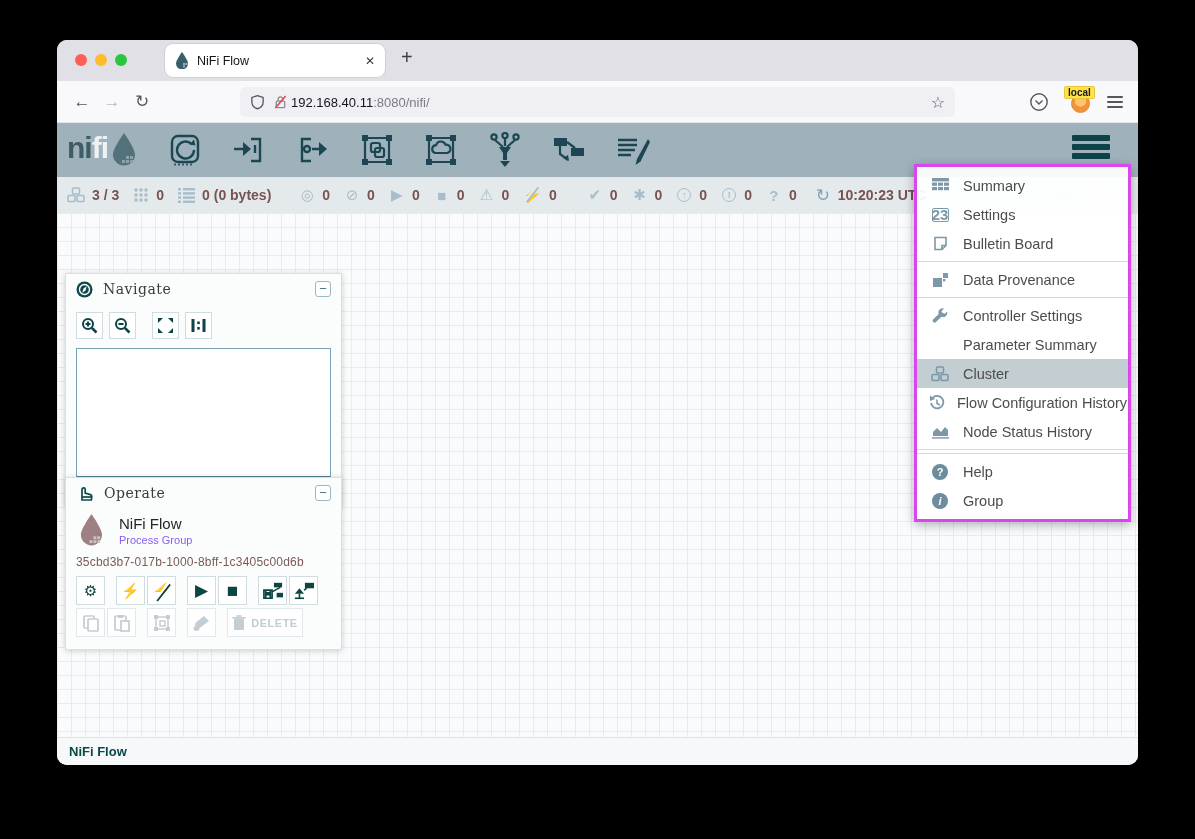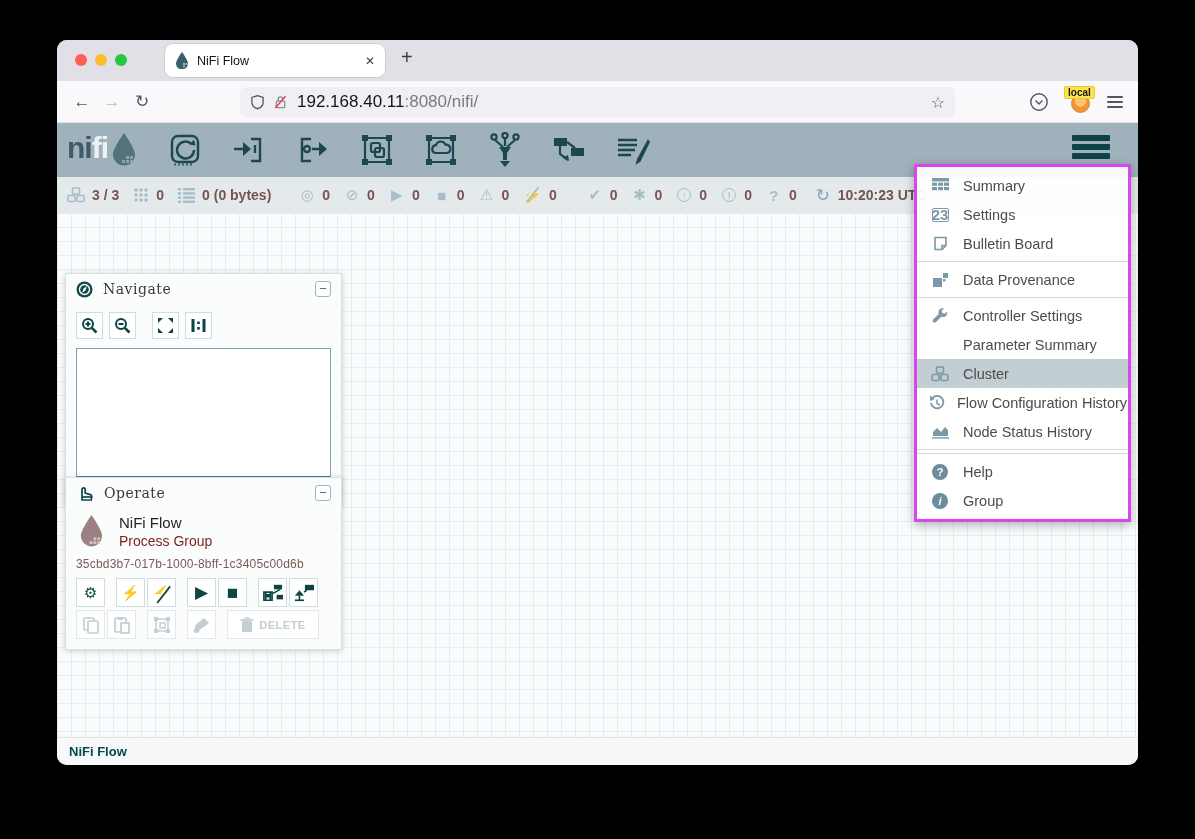--- a/index.html
+++ b/index.html
@@ -12,21 +12,21 @@
   .light { width:12px; height:12px; border-radius:50%; }
   .tab { position:absolute; left:108px; top:4px; width:220px; height:33px; background:#fff; border-radius:8px; box-shadow:0 0 0 1px rgba(0,0,0,.08); display:flex; align-items:center; padding:0 10px; }
   .tab .title { font-size:12.5px; color:#15141a; margin-left:8px; flex:1; }
   .tab .close { font-size:12px; color:#3c3c43; cursor:default; }
   .newtab { position:absolute; left:344px; top:6px; font-size:20px; color:#3c3c43; font-weight:300; }
   .navbar { position:relative; height:42px; background:#f9f9fb; border-bottom:1px solid #e2e2e8; display:flex; align-items:center; }
   .navbtn { font-size:17px; color:#55555e; width:30px; text-align:center; }
   .navbtn.disabled { color:#b9b9c2; }
   .urlbar { position:absolute; left:183px; top:6px; width:715px; height:30px; background:#f0f0f4; border-radius:6px; display:flex; align-items:center; padding:0 10px; }
   .urlbar svg { flex:none; }
-  .urltext { font-size:17px; margin-left:9px; flex:1; white-space:nowrap; }
+  .urltext { font-size:13px; margin-left:3px; flex:1; white-space:nowrap; }
   .urltext .host { color:#15141a; }
   .urltext .path { color:#7a7a82; }
   .star { font-size:16px; color:#55555e; }
   .pocket { position:absolute; left:972px; top:11px; }
   .avatar-wrap { position:absolute; left:1011px; top:8px; width:26px; }
   .avatar { width:19px; height:19px; border-radius:50%; background:radial-gradient(circle at 50% 35%, #ffc56e 0 40%, #f29338 41% 100%); border:1px solid #d88a2f; margin-left:3px; margin-top:5px; }
   .avatar-label { position:absolute; left:-4px; top:-3px; background:#ffe24a; color:#1a1a1a; font-size:10px; font-weight:bold; padding:0 3px; border-radius:2px; border:1px solid #e8c83a; }
   .ff-menu { position:absolute; left:1050px; top:15px; width:16px; }
   .ff-menu i { display:block; height:1.8px; background:#55555e; margin-bottom:3.4px; border-radius:1px; }
 
@@ -65,29 +65,29 @@
   .nav-btns { display:flex; gap:6px; padding:8px 10px 6px; }
   .sq-btn { width:27px; height:27px; background:#fff; border:1px solid #cfdde2; display:flex; align-items:center; justify-content:center; color:#0c4346; }
   .sq-btn.gap { margin-left:10px; }
   .birdseye { margin:3px 10px 0; height:130px; background:#fff; border:1px solid #79a2b5; border-bottom:2px solid #4d7f97; }
   .bird-strip { margin:2px 10px 0; height:13px; background:#fff; }
 
   .op-panel { left:8px; top:437px; height:173px; }
   .op-flow { display:flex; align-items:center; padding:6px 12px 2px; }
   .op-flowname { margin-left:14px; }
   .op-flowname .nm { font-size:15px; color:#262626; }
-  .op-flowname .tp { font-size:14px; color:#7f1d1d; margin-top:2px; }
+  .op-flowname .tp { font-size:11px; color:#8b5cf6; margin-top:2px; }
   .op-id { font-size:12px; color:#7a5a57; padding:6px 10px 4px; letter-spacing:.2px; }
   .op-row { display:flex; align-items:center; padding:3px 10px 0; }
   .op-btn { width:29px; height:29px; background:#fff; border:1px solid #cfdde2; display:flex; align-items:center; justify-content:center; color:#0c4642; font-size:15px; position:relative; margin-right:2px; }
   .op-btn.gap { margin-left:9px; }
   .op-btn.dis { color:#c2ced3; border-color:#e1e9ec; }
   .op-btn .sym-play { font-size:17px; }
   .op-btn .sym-stop { font-size:19px; line-height:1; }
-  .del-btn { width:92px; height:29px; background:#fff; border:1px solid #e1e9ec; color:#c2ced3; display:flex; align-items:center; justify-content:center; gap:5px; margin-left:9px; font-size:11px; font-weight:bold; letter-spacing:.5px; }
+  .del-btn { width:76px; height:29px; background:#fff; border:1px solid #e1e9ec; color:#c2ced3; display:flex; align-items:center; justify-content:center; gap:5px; margin-left:9px; font-size:11px; font-weight:bold; letter-spacing:.5px; }
   .xslash::after { content:""; position:absolute; left:13px; top:4px; width:2px; height:21px; background:#fff; box-shadow:2px 0 0 #0c4642; transform:rotate(38deg); }
 
   
   .menu { position:absolute; left:857px; top:124px; width:217px; background:rgba(255,255,255,.93); border:3px solid #d946ef; box-shadow:0 3px 10px rgba(0,0,0,.3); padding:4px 0; z-index:10; }
   .mi { height:29px; display:flex; align-items:center; padding:0 12px; cursor:pointer; }
   .mi.hl { background:#c3ced3; }
   .mi .mic { width:22px; display:flex; align-items:center; justify-content:center; color:#7d98a6; }
   .mi .mlabel { font-size:14.5px; color:#4c4c4c; margin-left:12px; white-space:nowrap; }
   .msep { height:1px; background:#d3dadd; margin:3px 0; }
   .badge-circle { width:16px; height:16px; border-radius:50%; background:#6d8c9c; color:#fff; font-size:11px; font-weight:bold; display:flex; align-items:center; justify-content:center; }

